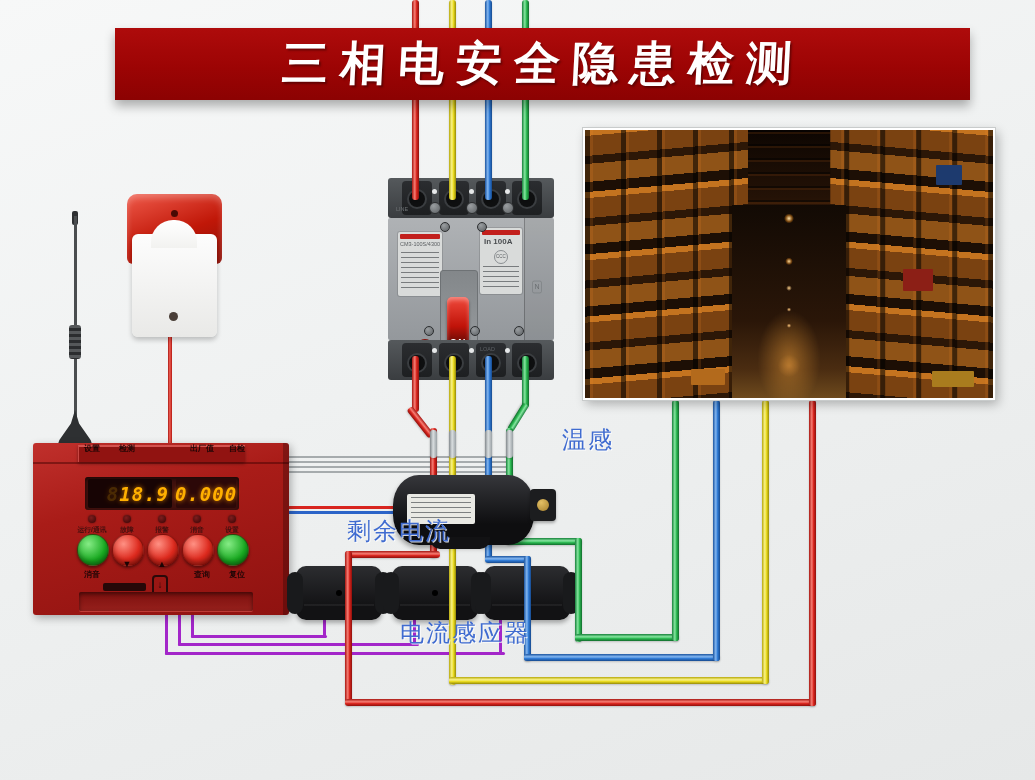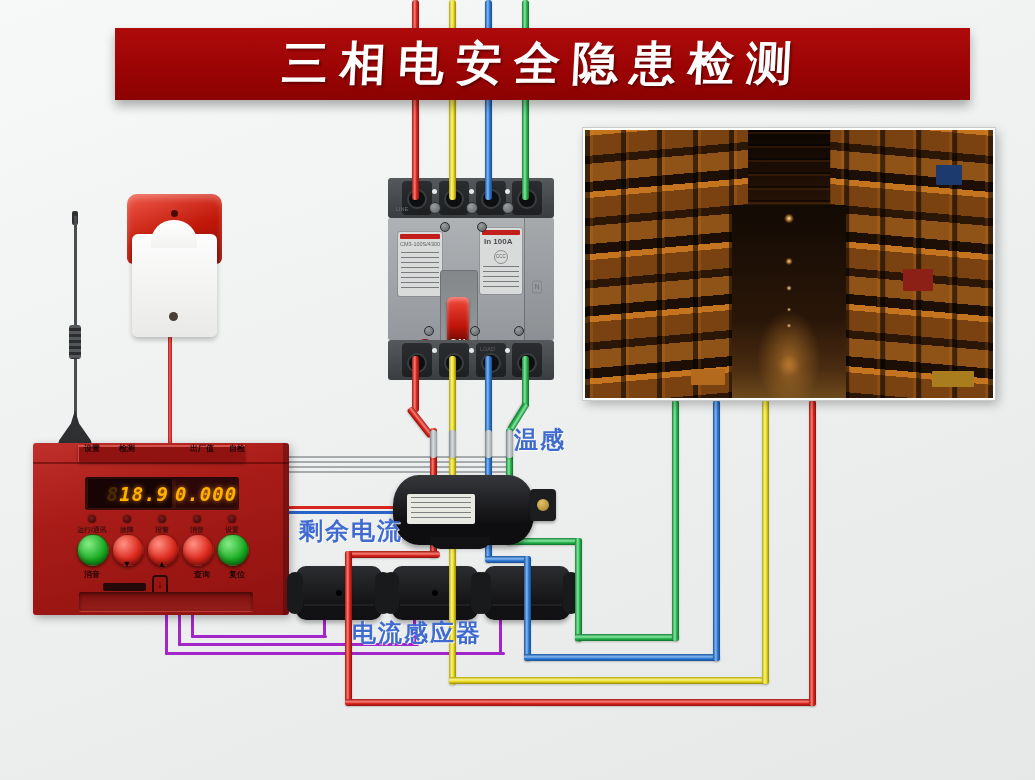--- a/index.html
+++ b/index.html
@@ -135,22 +135,22 @@
     background:radial-gradient(circle at 35% 30%,#e3c065,#a57f2c);}
   .rct-label{left:14px;top:19px;width:68px;height:30px;background:#e9e9e4;border-radius:2px;padding:3px 4px;
     box-sizing:border-box;}
   .ct{top:566px;width:86px;height:54px;border-radius:10px;z-index:2;
     background:linear-gradient(180deg,#2c2d30,#121214 75%);box-shadow:0 3px 4px rgba(0,0,0,.3);}
   .ct:before,.ct:after{content:"";position:absolute;top:6px;width:16px;height:42px;border-radius:8px;background:#191a1c;}
   .ct:before{left:-9px;} .ct:after{right:-9px;}
   .ct-hole{left:40px;top:24px;width:6px;height:6px;border-radius:50%;background:#000;}
   .ct-seam{left:8px;top:38px;width:70px;height:2px;background:rgba(255,255,255,.06);}
   
-  .note{position:absolute;color:#3f6bd0;font-size:24px;font-weight:bold;letter-spacing:2px;z-index:6;
-    text-shadow:1px 1px 0 rgba(255,255,255,.8);white-space:nowrap;}
+  .note{position:absolute;color:#3f6bd0;font-size:24px;font-weight:normal;letter-spacing:2px;z-index:6;
+    text-shadow:1px 1px 0 rgba(255,255,255,.8);white-space:nowrap;margin-left:48px;}
   .lab-line{left:8px;top:28px;color:#6d7174;}
   .lab-load{left:92px;top:170px;color:#5d6165;}
 </style>
 </head>
 <body>
 
 <div class="canvas">
 
   <div id="under-layer" class="abs" style="left:0;top:0;width:100%;height:100%;z-index:1;">
       <div class="w gry" style="left: 288px; top: 456px; width: 222px; height: 2px;"></div>

